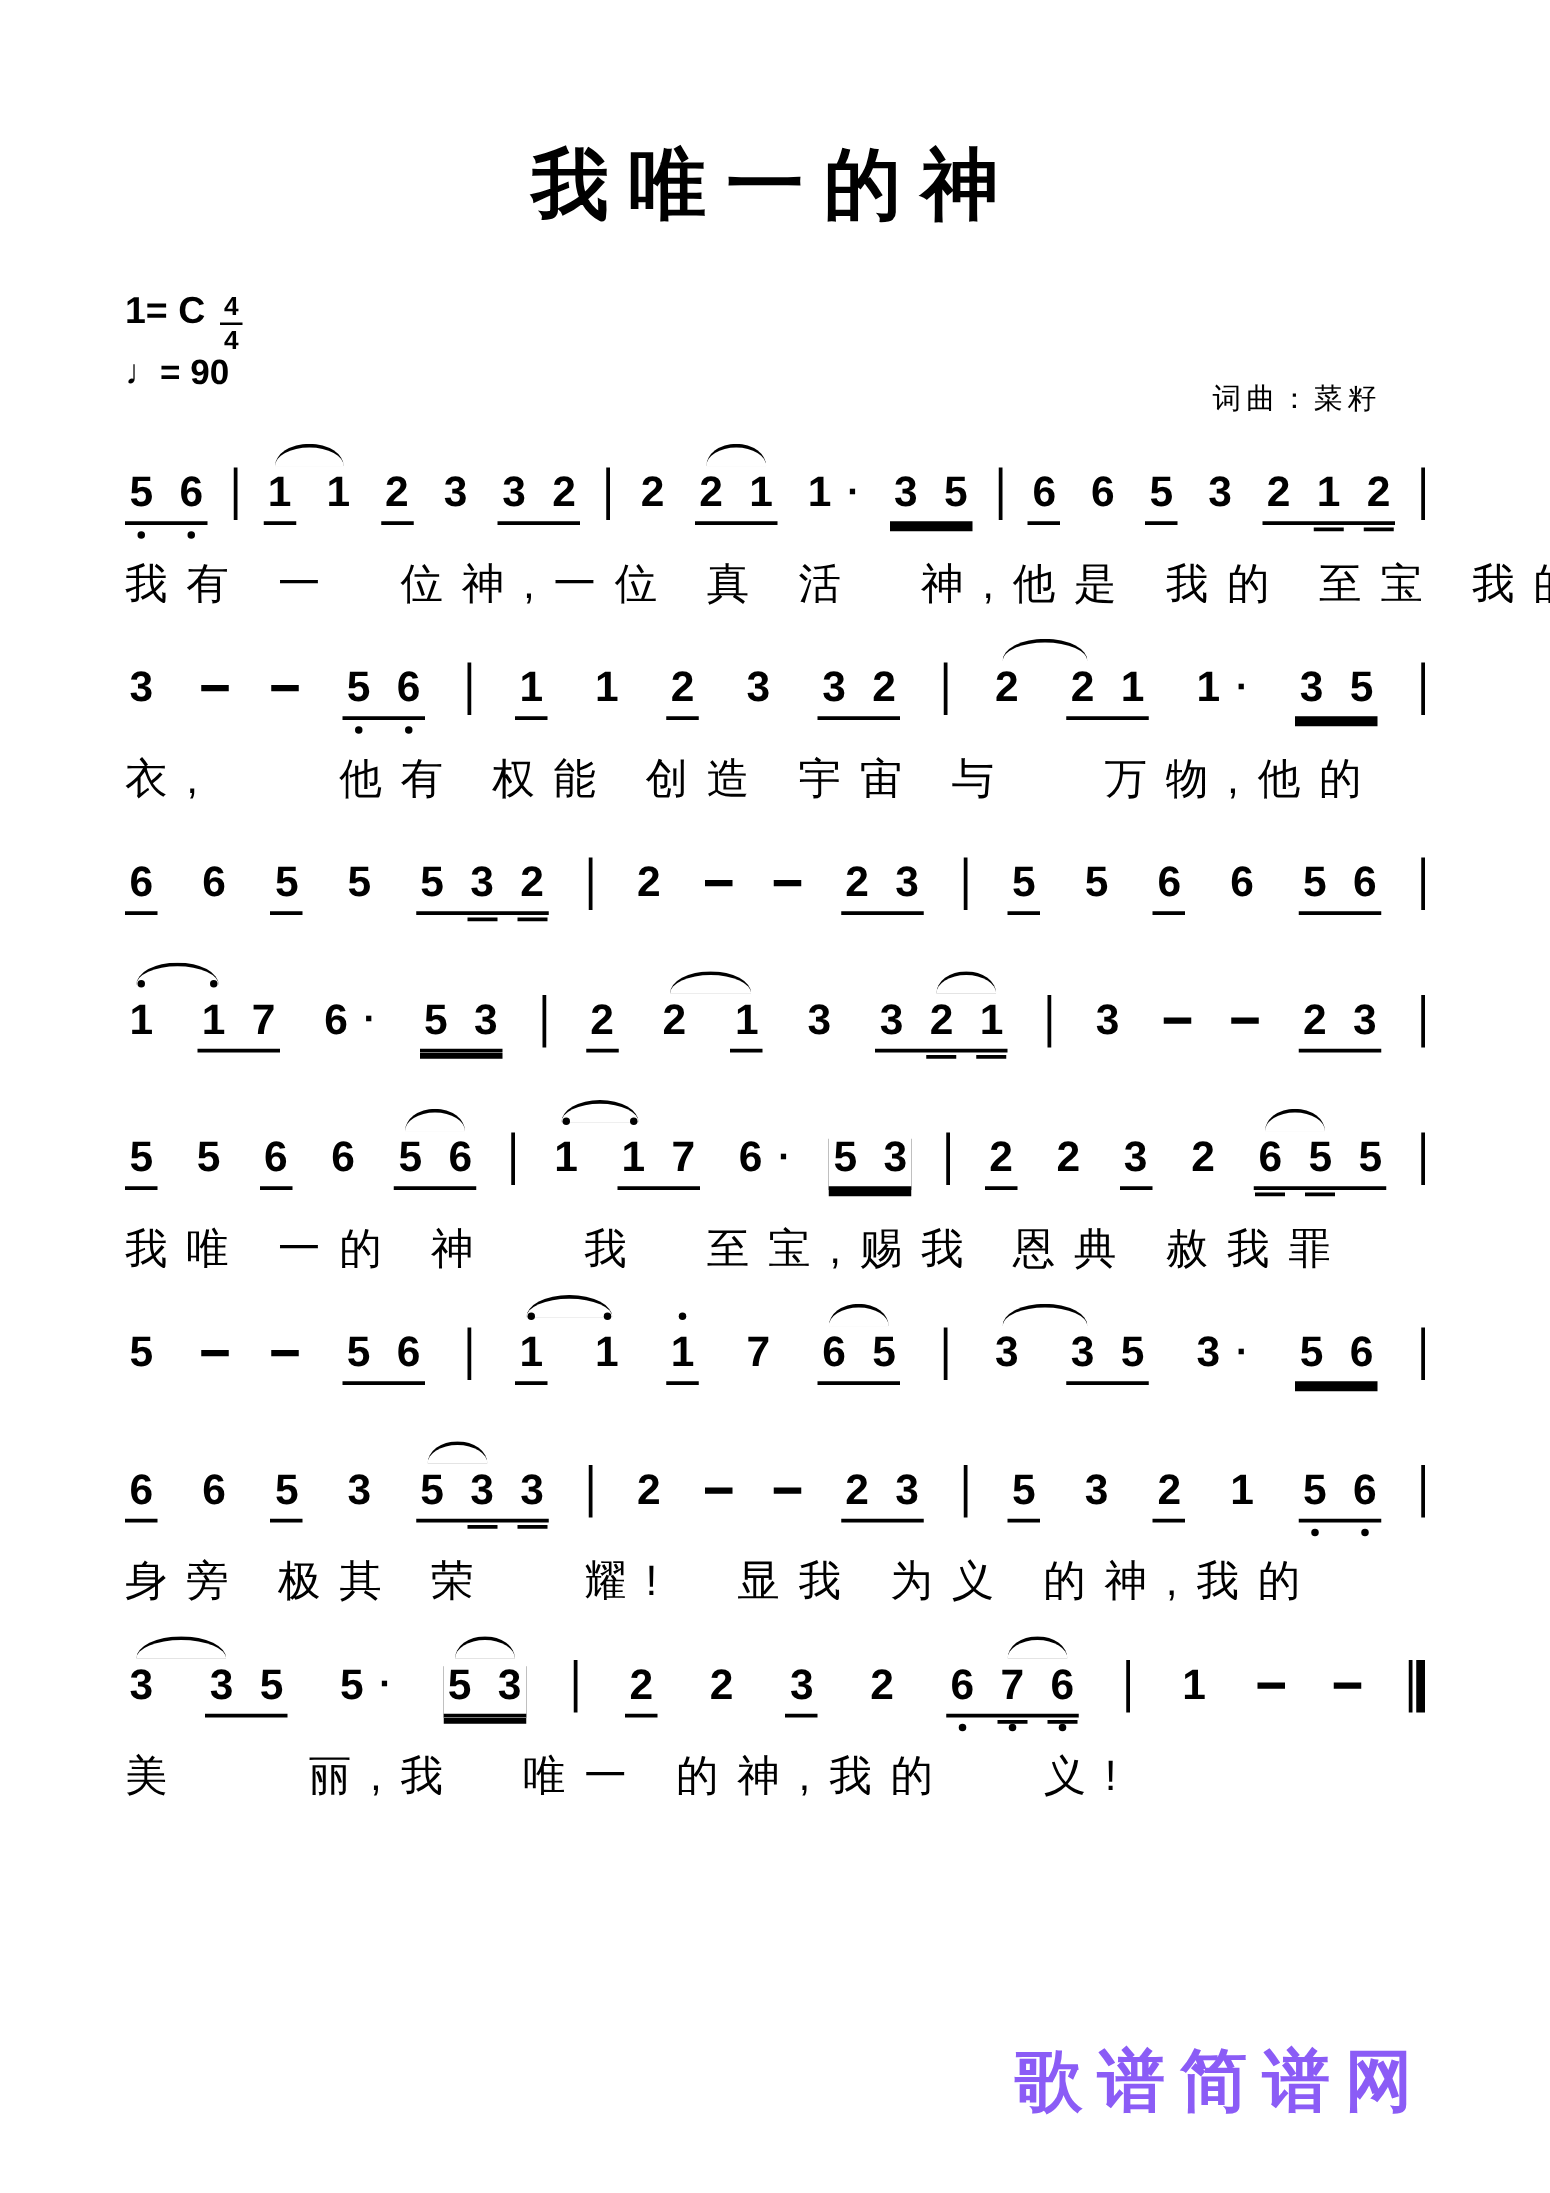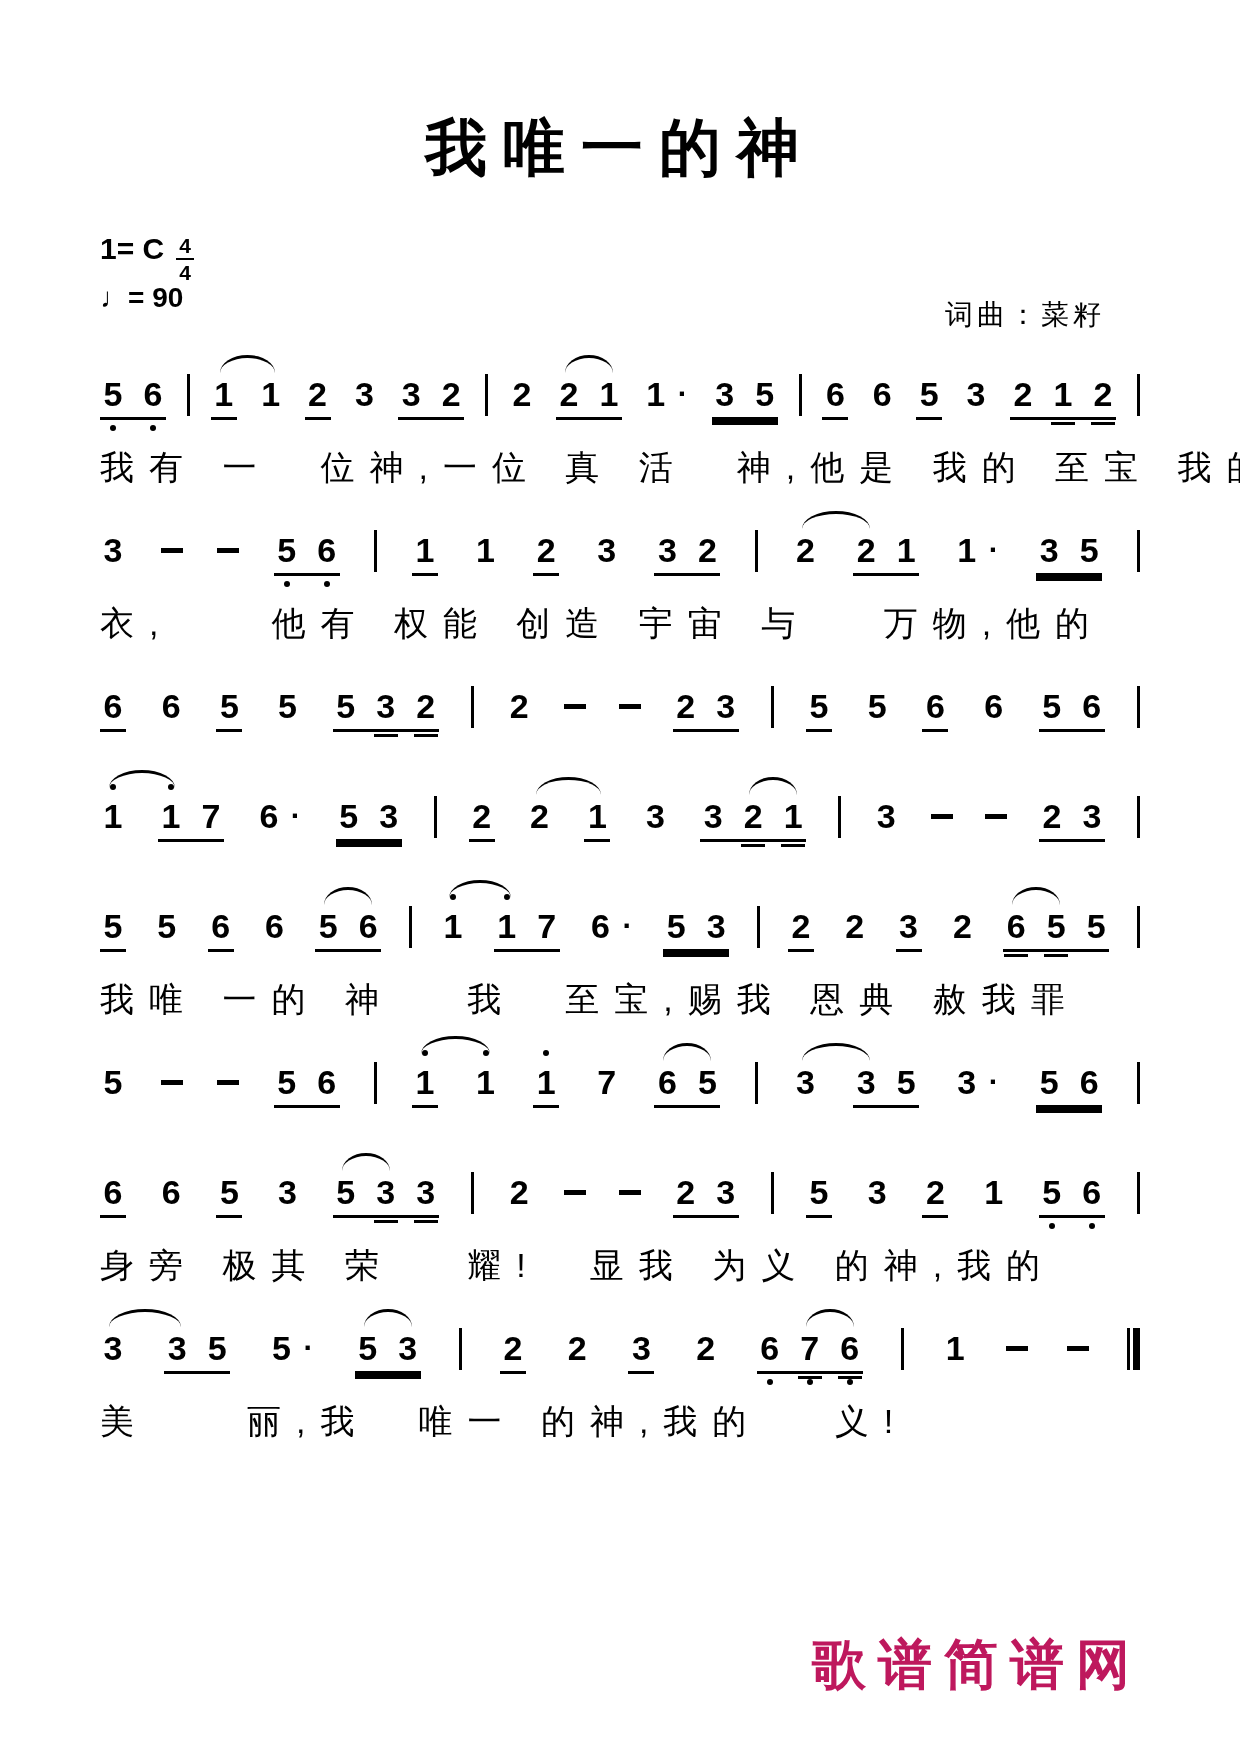--- a/index.html
+++ b/index.html
@@ -11,21 +11,21 @@
     text-align:center; margin:0; padding-top:106px;
     font-size:62px; font-weight:bold; letter-spacing:16px;
   }
   .meta { position:relative; margin:42px 100px 0 100px; height:104px; }
   .keysig { display:flex; font-size:30px; font-weight:bold; gap:6px; }
   .meter { display:inline-flex; flex-direction:column; font-size:21px; line-height:1.1;
            text-align:center; margin-left:6px; transform:translateY(2px); }
   .meter .mt { border-bottom:2.5px solid #000; padding:0 3px 1px 3px; }
   .meter .mb { padding:1px 3px 0 3px; }
   .tempo { font-size:28px; font-weight:bold; }
-  .credit { position:absolute; right:35px; bottom:2px; font-size:28px;
+  .credit { position:absolute; right:35px; bottom:2px; font-size:23px;
             font-family:"DejaVu Serif", serif; letter-spacing:4px; }
 
   .score { margin:12px 100px 0 100px; width:1040px; }
   .system { margin-bottom:14px; }
   .noterow {
     position:relative; display:flex; justify-content:space-between;
     align-items:flex-start; padding-top:26px; height:96px; box-sizing:border-box;
     font-weight:bold;
   }
   .cluster { display:flex; gap:20px; padding:0 3px 3px 3px; position:relative; }
@@ -487,15 +487,15 @@
         <span class="dash"></span>
         <span class="barfinal"></span>
         <div class="tie" style="left: 9px; width: 72.2031px; top: 7px;"></div>
         <div class="tie" style="left: 263.609px; width: 48px; top: 7px;"></div>
         <div class="tie" style="left: 705.828px; width: 48px; top: 7px;"></div>
       </div>
       <div class="lyricrow">美　　丽,我　唯一 的神,我的　 义!</div>
     </div>
   </div>
 
-<div class="watermark" style="color: #be185d;">
+<div class="watermark" style="color: #8b5cf6;">
   <div class="wm1">歌谱简谱网</div>
 </div>
 
 </body></html>

